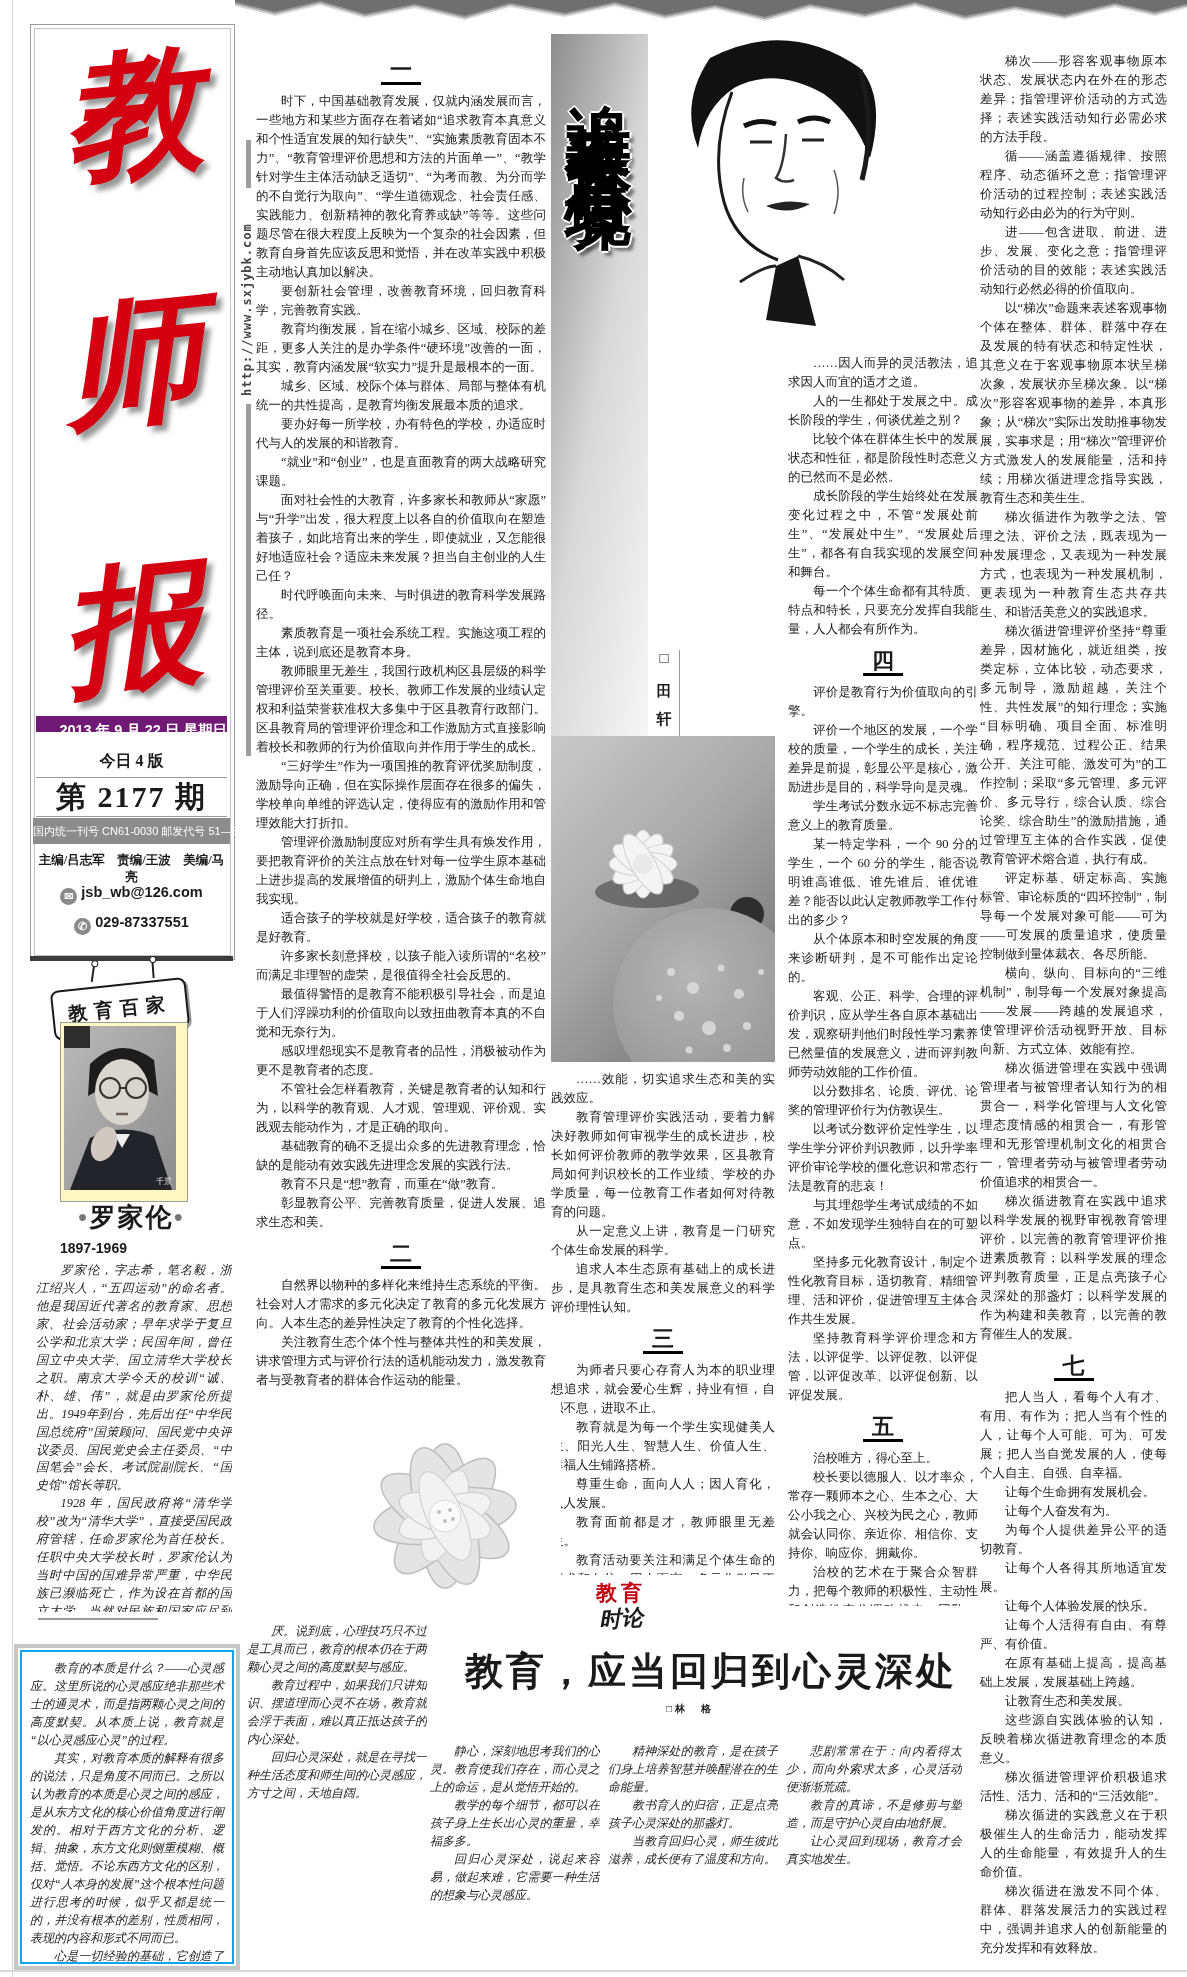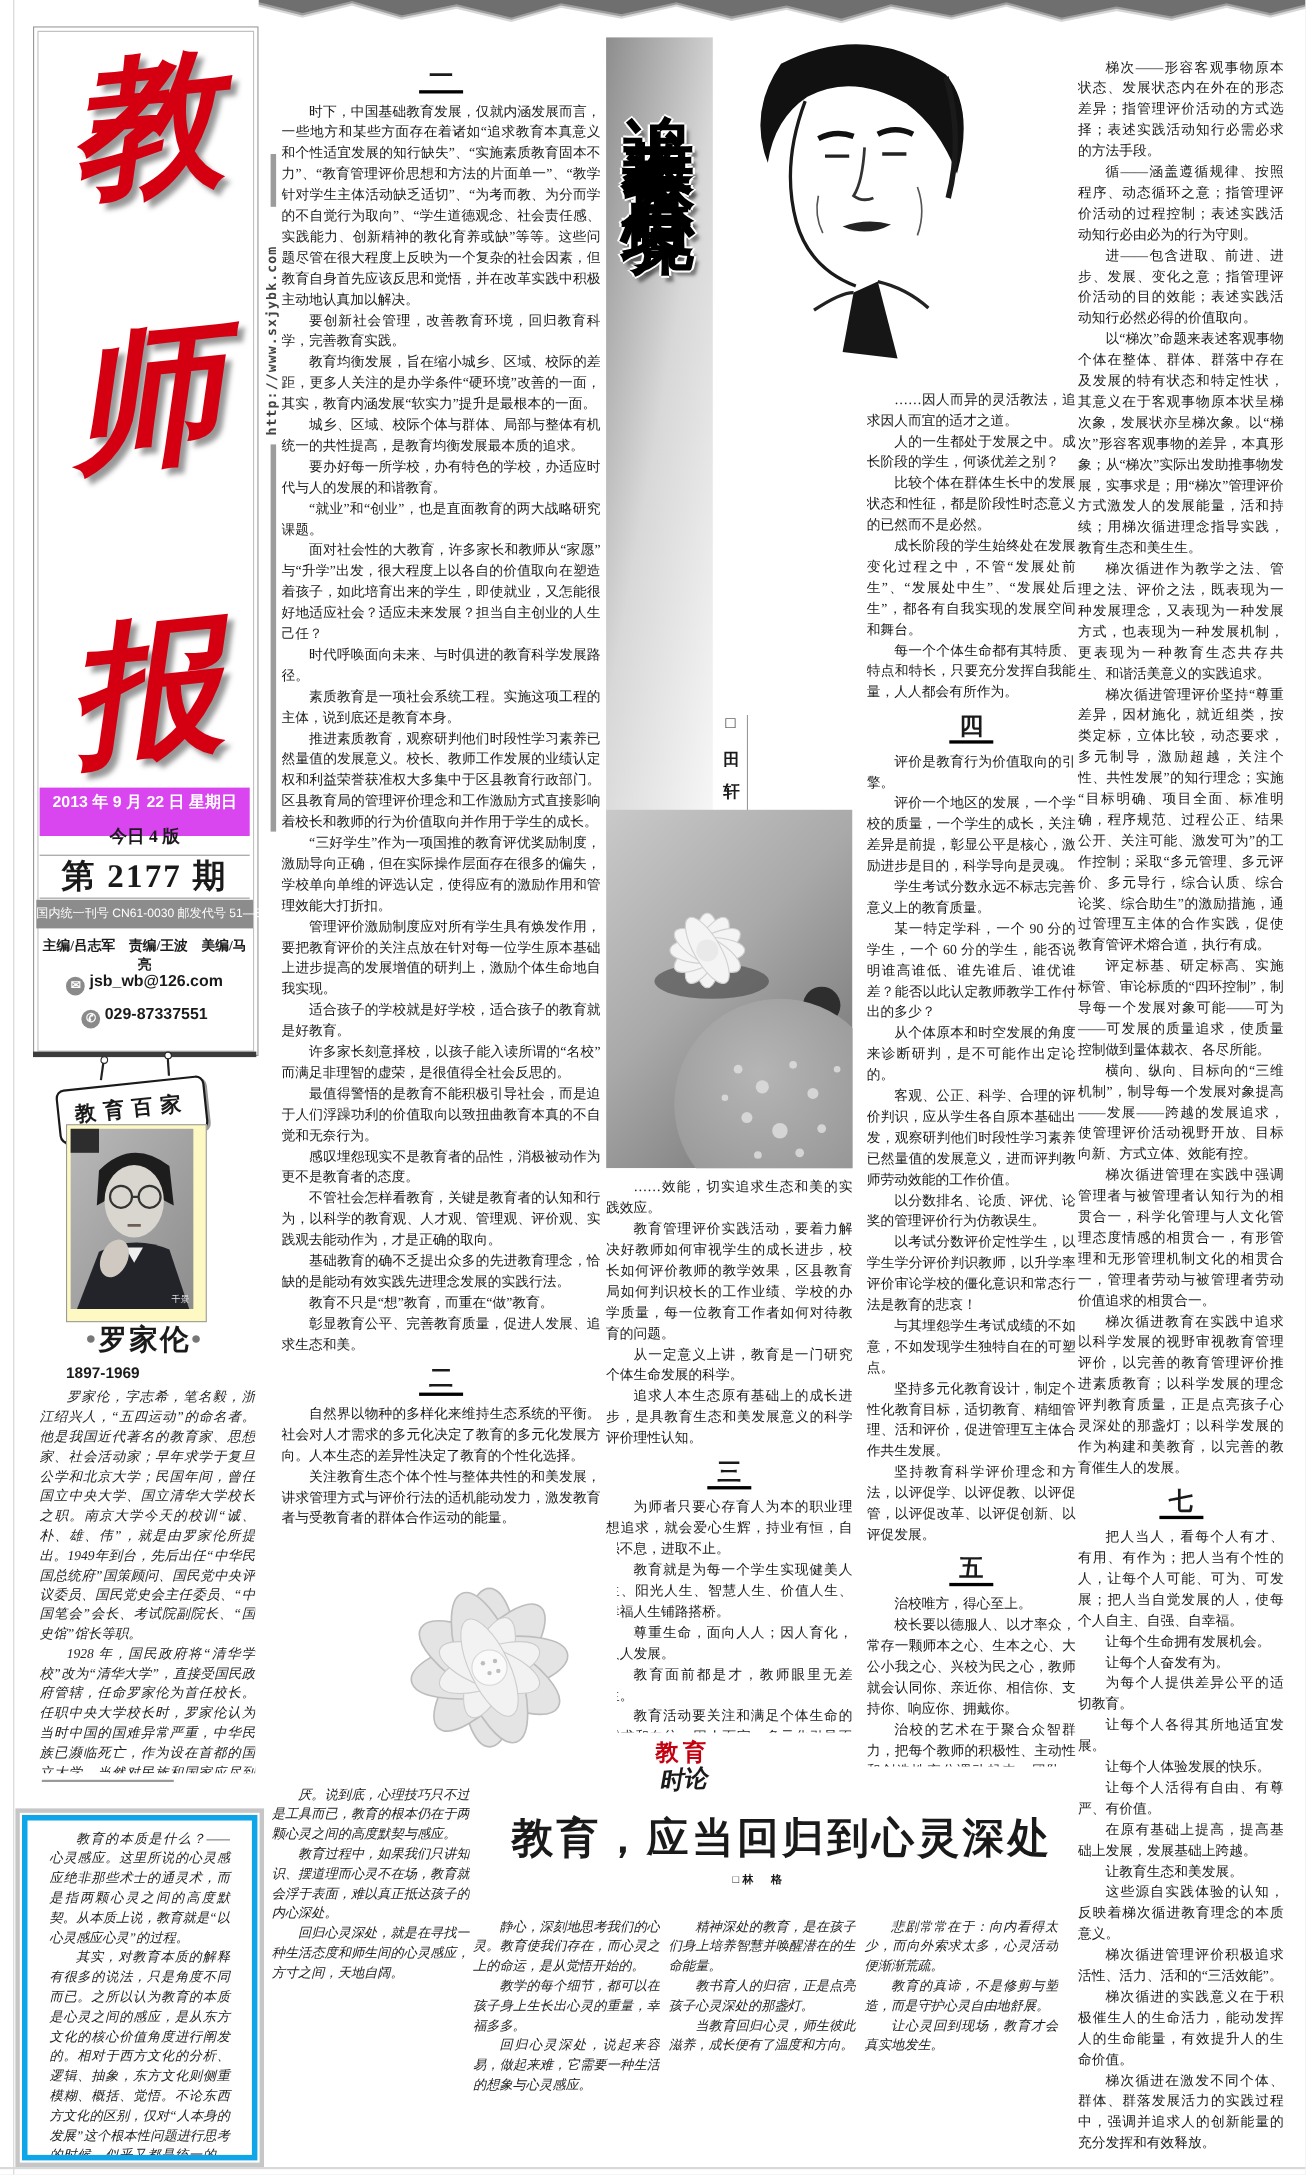--- a/index.html
+++ b/index.html
@@ -5,22 +5,22 @@
   html,body{margin:0;padding:0;background:#e8e8e8;}
   .page{position:relative;width:1187px;height:1977px;background:#ffffff;margin:0 auto;
         font-family:"Liberation Serif","DejaVu Serif",serif;color:#1a1a1a;overflow:hidden;}
   .abs{position:absolute;}
   
   .side-frame{left:30px;top:24px;width:203px;height:934px;border:1px solid #9a9a9a;
               box-shadow:inset 0 0 0 3px #fff, inset 0 0 0 4px #c2c2c2;}
   .mast-char{left:30px;width:203px;text-align:center;font-size:138px;line-height:1;
              font-weight:bold;font-style:italic;color:#d40011;font-family:"DejaVu Serif",serif;
              transform:rotate(-6deg);text-shadow:5px 6px 5px rgba(70,70,70,.55);}
-  .date-bar{left:36px;top:716px;width:191px;height:44px;background:#d946ef;color:#fff;
-            font-size:14.5px;font-weight:bold;text-align:center;line-height:28px;
+  .date-bar{left:36px;top:716px;width:191px;height:16px;background:#701a75;color:#fff;
+            font-size:14.5px;font-weight:bold;text-align:right;line-height:28px;
             font-family:"Liberation Sans",sans-serif;}
   .edition{left:36px;top:748px;width:191px;height:26px;font-size:16px;text-align:center;
            line-height:26px;font-weight:bold;}
   .issue{left:36px;top:777px;width:191px;height:38px;font-size:30px;font-weight:bold;text-align:center;
          line-height:38px;border-top:1px solid #999;border-bottom:1px solid #999;letter-spacing:2px;}
   .pubcode{left:33px;top:818px;width:197px;height:26px;background:#8c8c8c;color:#fff;font-size:11px;
            text-align:center;line-height:26px;font-family:"Liberation Sans",sans-serif;white-space:nowrap;}
   .staff{left:33px;top:852px;width:197px;font-size:12.5px;font-weight:bold;text-align:center;}
   .contact{left:33px;width:197px;height:22px;font-size:14.5px;font-weight:bold;text-align:center;
            font-family:"Liberation Sans",sans-serif;}
@@ -34,21 +34,21 @@
             transform:rotate(-6deg);text-align:center;line-height:46px;font-size:19px;font-weight:bold;
             letter-spacing:7px;background:#fff;box-shadow:2px 2px 0 #999;}
   .photo-frame{left:60px;top:1022px;width:120px;height:172px;background:#fef9c3;border:1px solid #9a9a9a;
                padding:3px;}
   .person-name{left:33px;top:1200px;width:197px;text-align:center;font-size:26px;font-weight:bold;letter-spacing:2px;}
   .person-name .dot{color:#777;font-size:16px;vertical-align:4px;}
   .person-years{left:60px;top:1240px;font-size:14px;font-weight:bold;font-family:"Liberation Sans",sans-serif;}
   .bio{left:36px;top:1262px;width:196px;height:350px;overflow:hidden;}
   .side-rule{left:38px;top:1618px;width:120px;height:2px;background:#999;}
   .lead-box{left:14px;top:1644px;width:218px;height:318px;border:4px solid #c6c6c6;background:#fff;}
-  .lead-box-inner{position:absolute;inset:2px;border:5px solid #0ea5e9;padding:7px 20px;overflow:hidden;}
+  .lead-box-inner{position:absolute;inset:2px;border:2px solid #0ea5e9;padding:7px 8px;overflow:hidden;}
   
   .para{margin:0;text-indent:2em;font-size:12.5px;line-height:1.52;text-align:justify;}
   .hand .para, .hand{font-style:italic;color:#222;}
   .hand .para{font-size:12px;line-height:1.5;}
   .bio .para{font-size:12.3px;line-height:1.46;font-style:italic;}
   .sec-wrap{text-align:center;margin:9px 0 7px;}
   .sec-num{display:inline-block;font-weight:bold;font-size:22px;line-height:1.1;
            border-bottom:3px solid #000;padding:0 9px 1px;font-family:"DejaVu Serif",serif;}
   
   .torn{left:235px;top:0;width:952px;height:26px;}
@@ -171,21 +171,21 @@
       <div class="sec-wrap"><span class="sec-num">一</span></div>
       <p class="para">时下，中国基础教育发展，仅就内涵发展而言，一些地方和某些方面存在着诸如“追求教育本真意义和个性适宜发展的知行缺失”、“实施素质教育固本不力”、“教育管理评价思想和方法的片面单一”、“教学针对学生主体活动缺乏适切”、“为考而教、为分而学的不自觉行为取向”、“学生道德观念、社会责任感、实践能力、创新精神的教化育养或缺”等等。这些问题尽管在很大程度上反映为一个复杂的社会因素，但教育自身首先应该反思和觉悟，并在改革实践中积极主动地认真加以解决。</p>
       <p class="para">要创新社会管理，改善教育环境，回归教育科学，完善教育实践。</p>
       <p class="para">教育均衡发展，旨在缩小城乡、区域、校际的差距，更多人关注的是办学条件“硬环境”改善的一面，其实，教育内涵发展“软实力”提升是最根本的一面。</p>
       <p class="para">城乡、区域、校际个体与群体、局部与整体有机统一的共性提高，是教育均衡发展最本质的追求。</p>
       <p class="para">要办好每一所学校，办有特色的学校，办适应时代与人的发展的和谐教育。</p>
       <p class="para">“就业”和“创业”，也是直面教育的两大战略研究课题。</p>
       <p class="para">面对社会性的大教育，许多家长和教师从“家愿”与“升学”出发，很大程度上以各自的价值取向在塑造着孩子，如此培育出来的学生，即使就业，又怎能很好地适应社会？适应未来发展？担当自主创业的人生己任？</p>
       <p class="para">时代呼唤面向未来、与时俱进的教育科学发展路径。</p>
       <p class="para">素质教育是一项社会系统工程。实施这项工程的主体，说到底还是教育本身。</p>
-      <p class="para">推进素质教育，观察研判他们时段性学习素养已然量值的发展意义。校长、教师工作发展的业绩认定权和利益荣誉获准权大多集中于区县教育行政部门。区县教育局的管理评价理念和工作激励方式直接影响着校长和教师的行为价值取向并作用于学生的成长。</p>
+      <p class="para">教师眼里无差生，我国行政机构区县层级的科学管理评价至关重要。校长、教师工作发展的业绩认定权和利益荣誉获准权大多集中于区县教育行政部门。区县教育局的管理评价理念和工作激励方式直接影响着校长和教师的行为价值取向并作用于学生的成长。</p>
       <p class="para">“三好学生”作为一项国推的教育评优奖励制度，激励导向正确，但在实际操作层面存在很多的偏失，学校单向单维的评选认定，使得应有的激励作用和管理效能大打折扣。</p>
       <p class="para">管理评价激励制度应对所有学生具有焕发作用，要把教育评价的关注点放在针对每一位学生原本基础上进步提高的发展增值的研判上，激励个体生命地自我实现。</p>
       <p class="para">适合孩子的学校就是好学校，适合孩子的教育就是好教育。</p>
       <p class="para">许多家长刻意择校，以孩子能入读所谓的“名校”而满足非理智的虚荣，是很值得全社会反思的。</p>
       <p class="para">最值得警悟的是教育不能积极引导社会，而是迫于人们浮躁功利的价值取向以致扭曲教育本真的不自觉和无奈行为。</p>
       <p class="para">感叹埋怨现实不是教育者的品性，消极被动作为更不是教育者的态度。</p>
       <p class="para">不管社会怎样看教育，关键是教育者的认知和行为，以科学的教育观、人才观、管理观、评价观、实践观去能动作为，才是正确的取向。</p>
       <p class="para">基础教育的确不乏提出众多的先进教育理念，恰缺的是能动有效实践先进理念发展的实践行法。</p>
       <p class="para">教育不只是“想”教育，而重在“做”教育。</p>
       <p class="para">彰显教育公平、完善教育质量，促进人发展、追求生态和美。</p>

